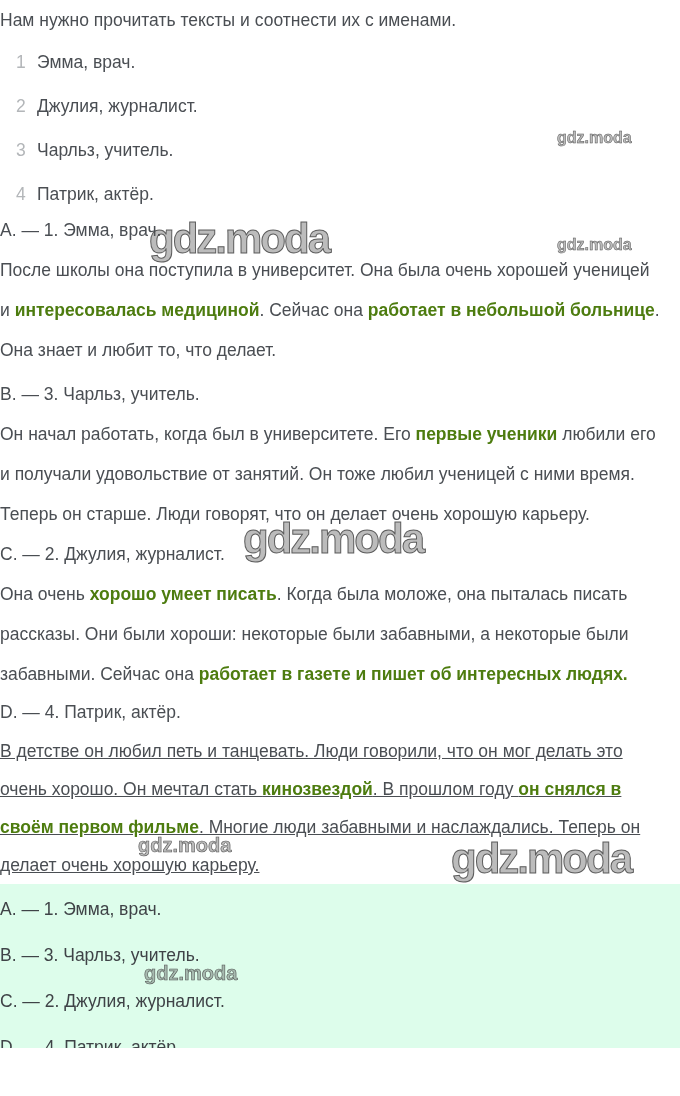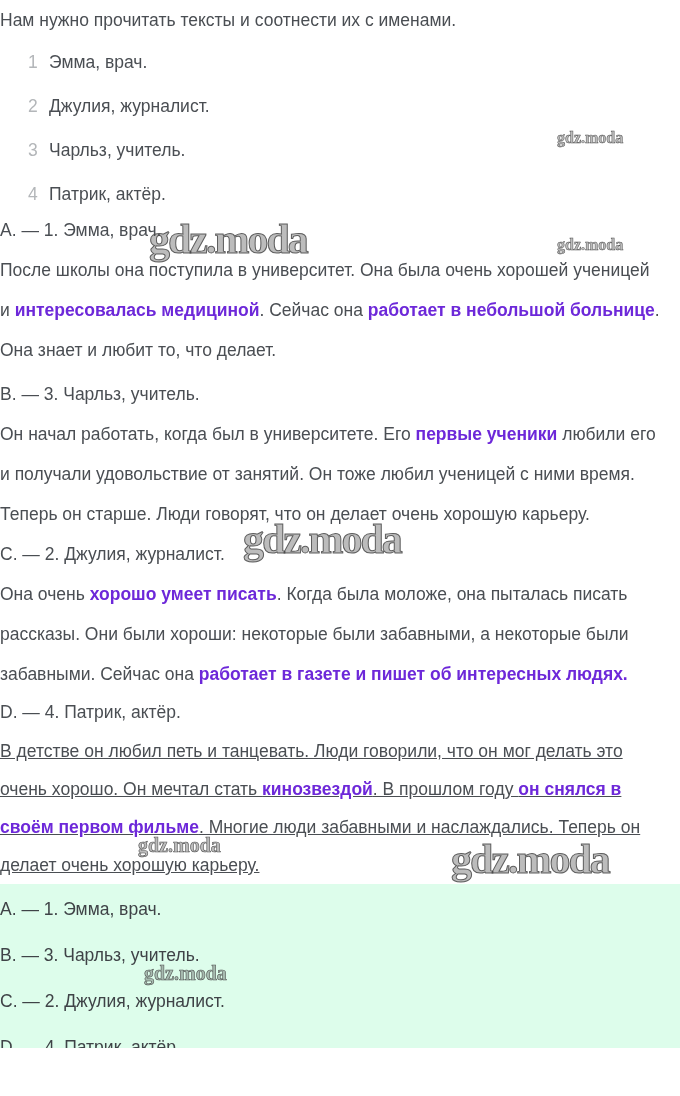--- a/index.html
+++ b/index.html
@@ -7,40 +7,40 @@
     position:relative;
     width:680px;height:1048px;
     background:#ffffff;
     overflow:hidden;
     font-family:"Liberation Sans",sans-serif;
     font-size:17.5px;
     color:#4a4e53;
   }
   .title{line-height:40px;white-space:nowrap;}
   .name-list{margin:0;padding:0;list-style:none;}
-  .name-list li{height:44px;line-height:44px;padding-left:28px;white-space:nowrap;}
+  .name-list li{height:44px;line-height:44px;padding-left:16px;white-space:nowrap;}
   .name-list .num{display:inline-block;width:21px;color:#b3b6b9;}
   .heading{line-height:40px;white-space:nowrap;}
   .para .ln{line-height:40px;white-space:nowrap;}
   .sec-a .heading{margin-top:-6px;}
   .sec-b .heading{margin-top:4px;}
   .sec-c .heading{margin-top:0;}
   .sec-d .heading{margin-top:-2px;}
   .sec-d .para .ln{line-height:38px;text-decoration:underline;}
-  .b{font-weight:bold;color:#6d28d9;}
+  .b{font-weight:bold;color:#4d7c0f;}
   .answer-box{
     width:680px;
     padding:2px 0 0 0;
     background:#ddfdeb;
     color:#3f4347;
   }
   .answer-box .ans-ln{line-height:46px;white-space:nowrap;}
   .wm{
     position:absolute;
-    font-family:Liberation Serif, serif;
+    font-family:Liberation Sans, sans-serif;
     font-weight:700;
     color:rgba(88,88,88,0.40);
     -webkit-text-stroke:1px rgba(70,70,70,0.85);
     white-space:nowrap;
     pointer-events:none;
   }
   .wm-large{font-size:42px;letter-spacing:-2px;line-height:1;}
   .wm-medium{font-size:20px;letter-spacing:0;-webkit-text-stroke:0.6px rgba(70,70,70,0.9);line-height:1;}
   .wm-small{font-size:16px;letter-spacing:0;-webkit-text-stroke:0.5px rgba(70,70,70,0.9);line-height:1;}
   #wm1{left:557px;top:130px;}

